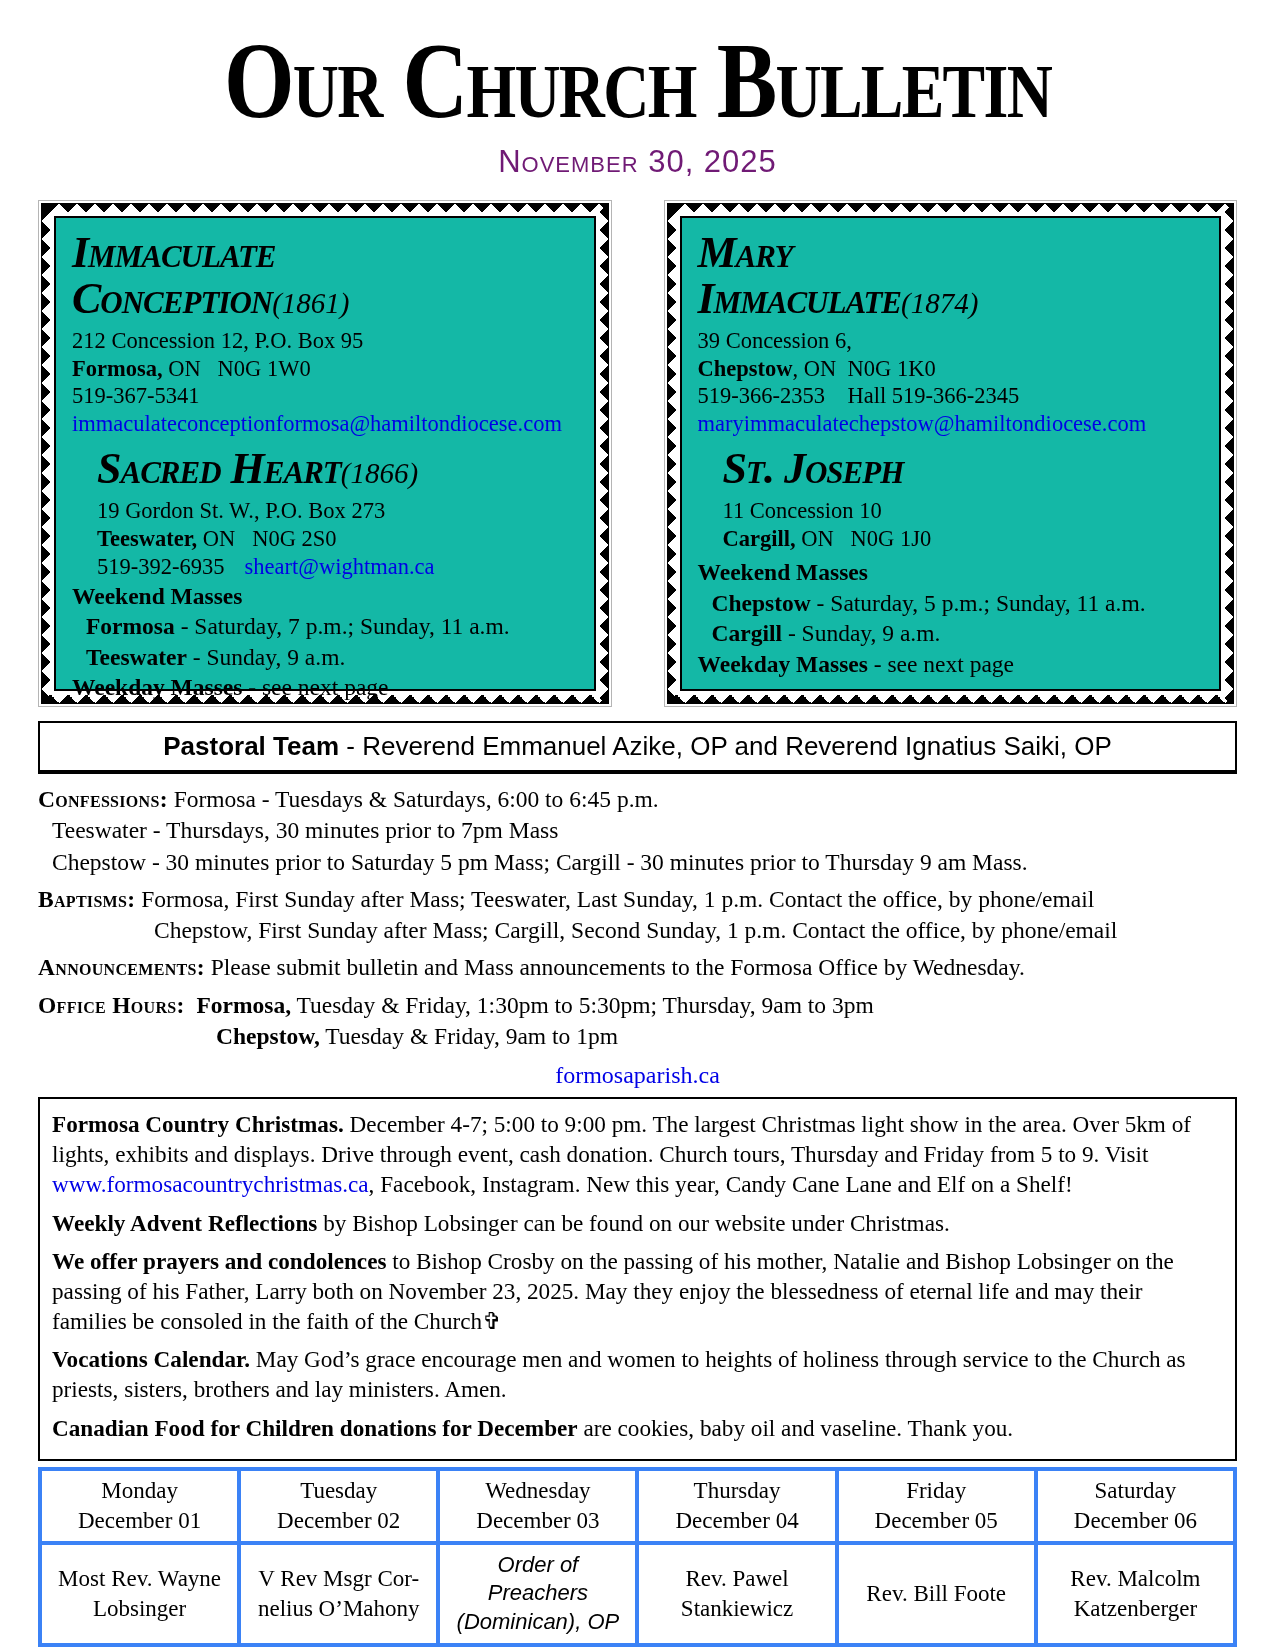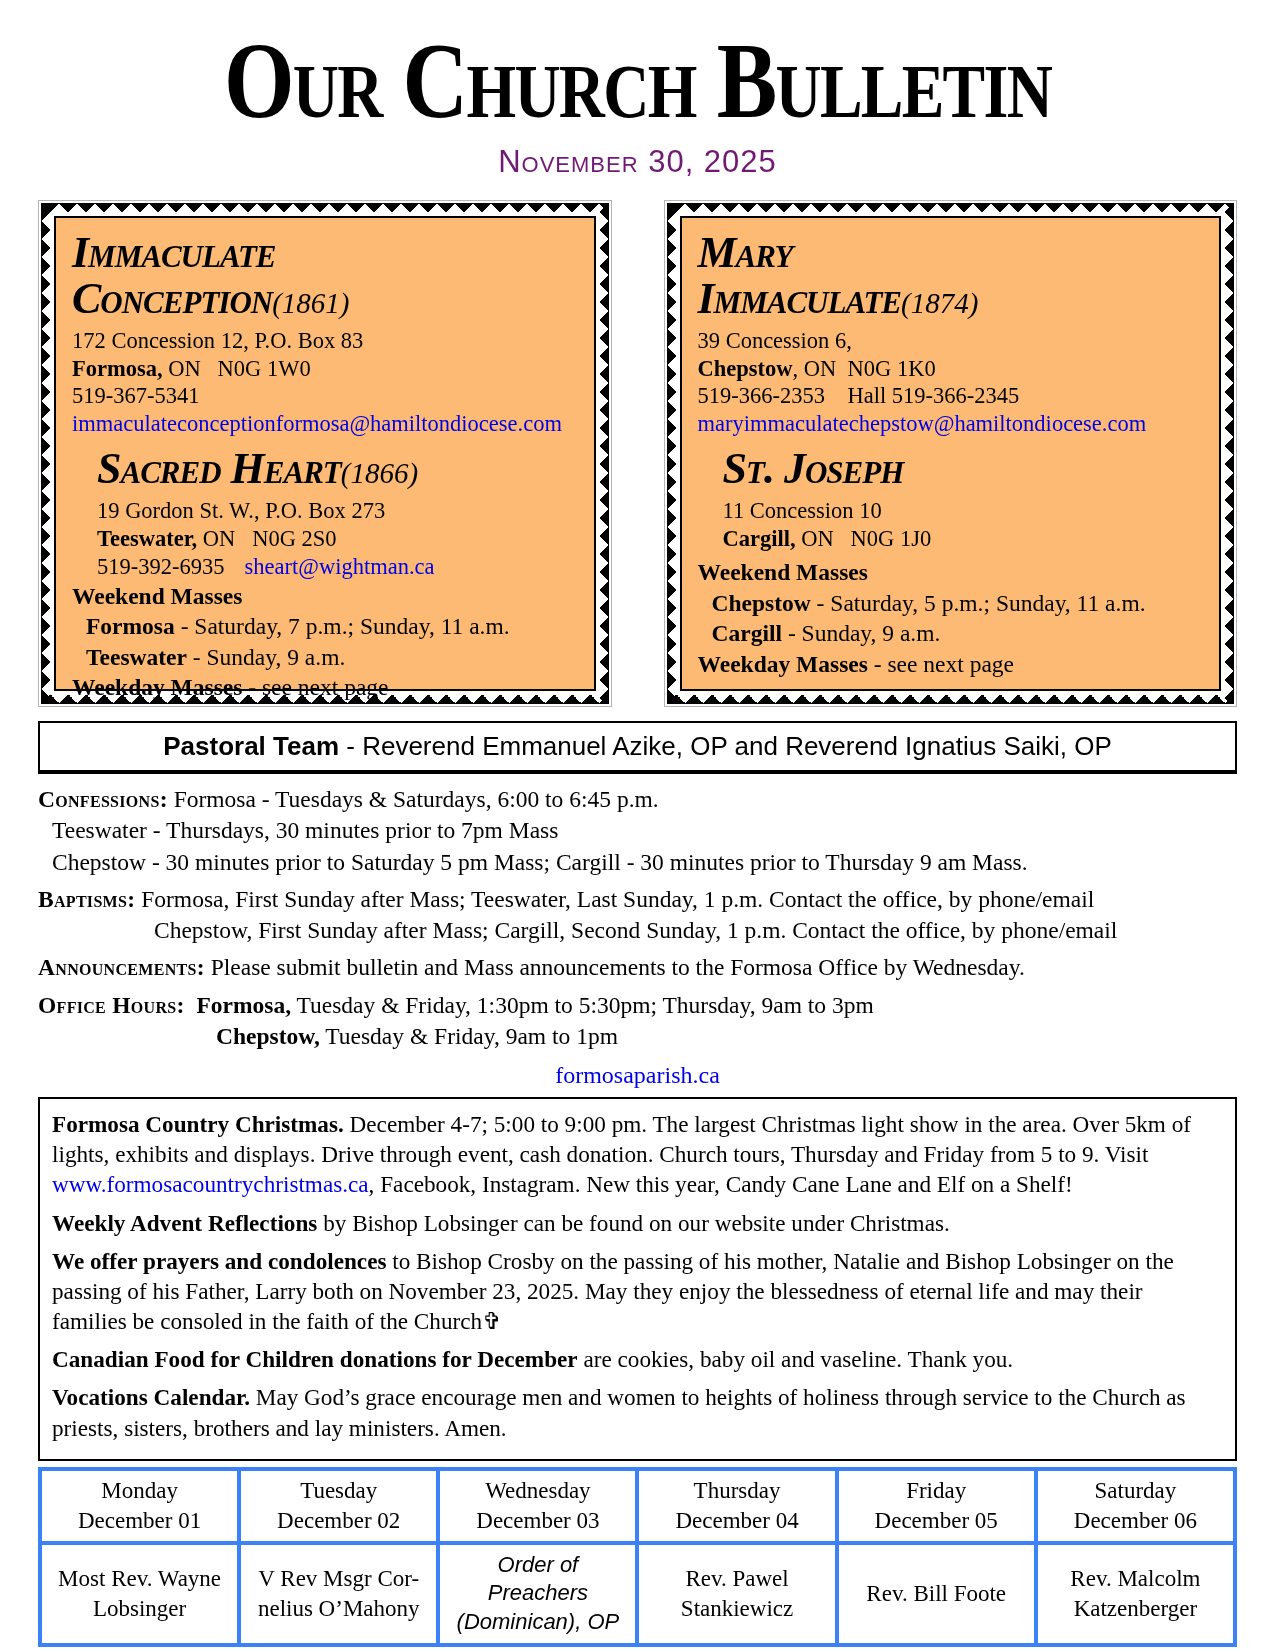--- a/index.html
+++ b/index.html
@@ -28,21 +28,21 @@
   .zz-top{top:2px;left:2px;right:2px;height:10px;
     background:conic-gradient(from -45deg at 50% 100%, #000 90deg, #0000 0) 0 0/18px 10px repeat-x;}
   .zz-bottom{bottom:2px;left:2px;right:2px;height:10px;
     background:conic-gradient(from 135deg at 50% 0%, #000 90deg, #0000 0) 0 0/18px 10px repeat-x;}
   .zz-left{left:2px;top:2px;bottom:2px;width:10px;
     background:conic-gradient(from 225deg at 100% 50%, #000 90deg, #0000 0) 0 0/10px 18px repeat-y;}
   .zz-right{right:2px;top:2px;bottom:2px;width:10px;
     background:conic-gradient(from 45deg at 0% 50%, #000 90deg, #0000 0) 0 0/10px 18px repeat-y;}
   .parish-inner{
     position:relative;height:100%;box-sizing:border-box;border:2px solid #000;
-    padding:12px 16px 8px;display:flex;flex-direction:column;background:#fdba74;
+    padding:12px 16px 8px;display:flex;flex-direction:column;background:#14b8a6;
   }
   .parish-heading{
     font-size:44px;font-weight:bold;font-style:italic;font-variant:small-caps;
     line-height:1.04;letter-spacing:-1px;
   }
   .parish-year{font-size:29px;font-weight:normal;letter-spacing:0;font-variant:normal;}
   .indent{margin-left:25px;}
   .addr{font-size:22.5px;line-height:1.24;margin-top:5px;}
   .link{color:#0000e6;cursor:pointer;}
   .gap-left{margin-left:20px;}
@@ -93,21 +93,21 @@
       <div class="zz zz-bottom"></div>
       <div class="zz zz-left"></div>
       <div class="zz zz-right"></div>
       <div class="parish-inner">
 
         <div class="parish-heading">
           <div>Immaculate</div>
           <div><span>Conception</span><span class="parish-year">(1861)</span></div>
         </div>
         <div class="addr">
-          <div>172 Concession 12, P.O. Box 83</div>
+          <div>212 Concession 12, P.O. Box 95</div>
           <div><b>Formosa,</b><span> ON&nbsp;&nbsp; N0G 1W0</span></div>
           <div>519-367-5341</div>
           <div><a class="link">immaculateconceptionformosa@hamiltondiocese.com</a></div>
         </div>
 
         <div class="parish-heading indent mt">
           <span>Sacred Heart</span><span class="parish-year">(1866)</span>
         </div>
         <div class="addr indent">
           <div>19 Gordon St. W., P.O. Box 273</div>
@@ -176,22 +176,22 @@
   </div>
 
   <div class="website-row">
     <a class="link">formosaparish.ca</a>
   </div>
 
   <div class="bulletin-box">
     <p><b>Formosa Country Christmas.</b><span> December 4-7; 5:00 to 9:00 pm. The largest Christmas light show in the area. Over 5km of lights, exhibits and displays. Drive through event, cash donation. Church tours, Thursday and Friday from 5 to 9. Visit </span><a class="link">www.formosacountrychristmas.ca</a><span>, Facebook, Instagram. New this year, Candy Cane Lane and Elf on a Shelf!</span></p>
     <p><b>Weekly Advent Reflections</b><span> by Bishop Lobsinger can be found on our website under Christmas.</span></p>
     <p><b>We offer prayers and condolences</b><span> to Bishop Crosby on the passing of his mother, Natalie and Bishop Lobsinger on the passing of his Father, Larry both on November 23, 2025. May they enjoy the blessedness of eternal life and may their families be consoled in the faith of the Church✞</span></p>
+    <p><b>Vocations Calendar.</b><span> May God’s grace encourage men and women to heights of holiness through service to the Church as priests, sisters, brothers and lay ministers. Amen.</span></p>
     <p><b>Canadian Food for Children donations for December</b><span> are cookies, baby oil and vaseline. Thank you.</span></p>
-    <p><b>Vocations Calendar.</b><span> May God’s grace encourage men and women to heights of holiness through service to the Church as priests, sisters, brothers and lay ministers. Amen.</span></p>
   </div>
 
   <table class="schedule">
     <thead>
       <tr>
         <th>
             <div>Monday</div>
             <div>December 01</div>
           </th>
         <th>

